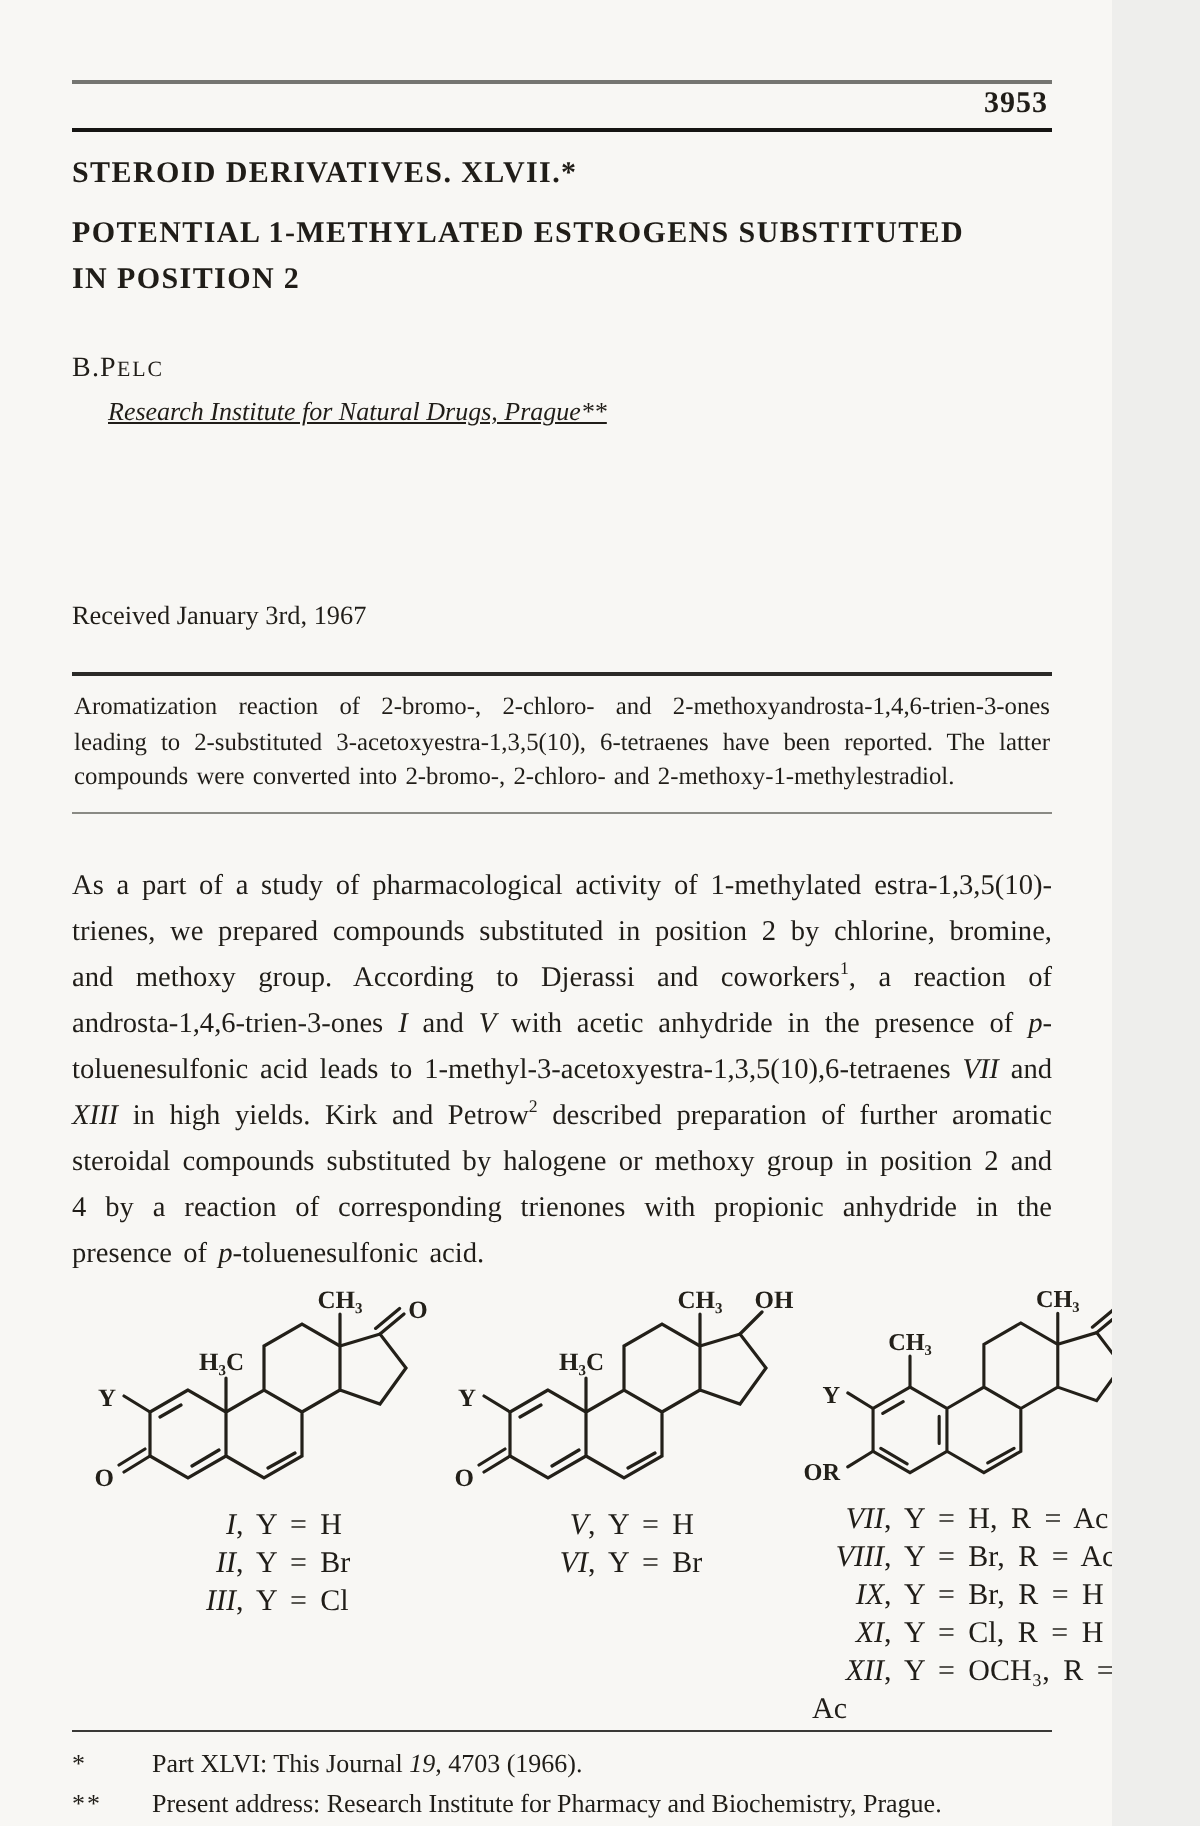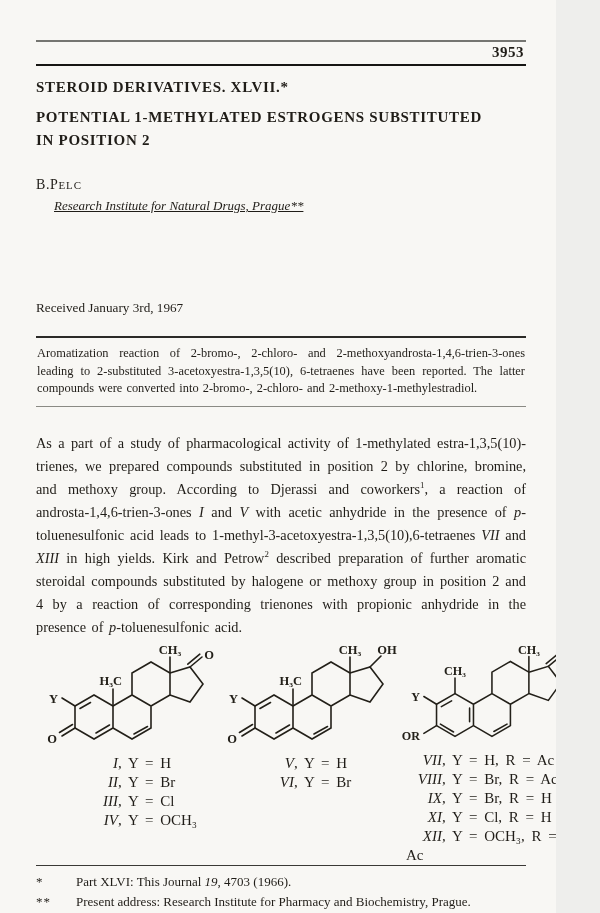--- a/index.html
+++ b/index.html
@@ -87,21 +87,20 @@
         <text x="128" y="11" text-anchor="middle">CH₃</text>
         <text x="167" y="16" text-anchor="middle">O</text>
         <text x="80" y="42" text-anchor="end">H₃C</text>
         <text x="16" y="60" text-anchor="end">Y</text>
         <text x="15" y="100" text-anchor="end">O</text>
       </svg>
       <div class="cmp-list">
         <div><span class="rn">I</span><span>, Y = H</span></div>
         <div><span class="rn">II</span><span>, Y = Br</span></div>
         <div><span class="rn">III</span><span>, Y = Cl</span></div>
-        <div><span class="rn">IV</span><span>, Y = OCH₃</span></div>
       </div>
     </div>
 
     <div class="fig-col fig2">
       <svg class="struct" width="176" height="108" viewBox="0 0 176 108">
         <path d="M52,52 L33,63 L33,85 L52,96 L71,85 L71,63 Z M71,85 L90,96 L109,85 L109,63 L90,52 L71,63 M90,52 L90,30 L109,19 L128,30 L128,52 L109,63 M128,52 L148,59 L161,41 L148,24 L128,30"></path>
         <path d="M128,30 L128,14 M71,63 L71,46 M33,63 L20,55 M148,24 L159,13"></path>
         <path d="M33,85 L20,93 M30.5,81.5 L17.5,89.5 M48.5,59.5 L38,65.5 M54,90 L67.5,82 M92,91 L105.5,83.5"></path>
         <text x="128" y="11" text-anchor="middle">CH₃</text>
         <text x="165" y="11" text-anchor="middle">OH</text>

